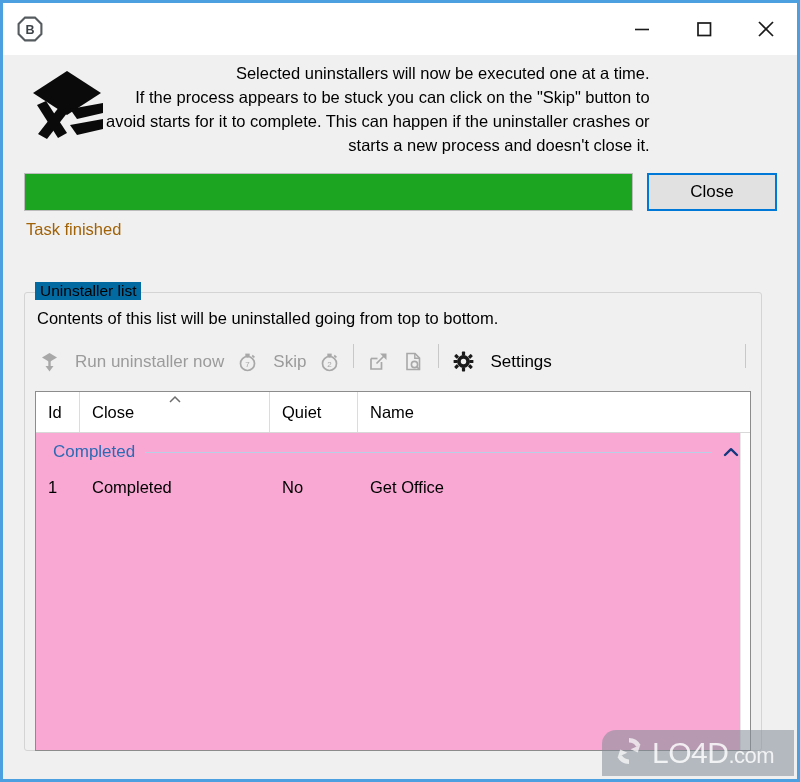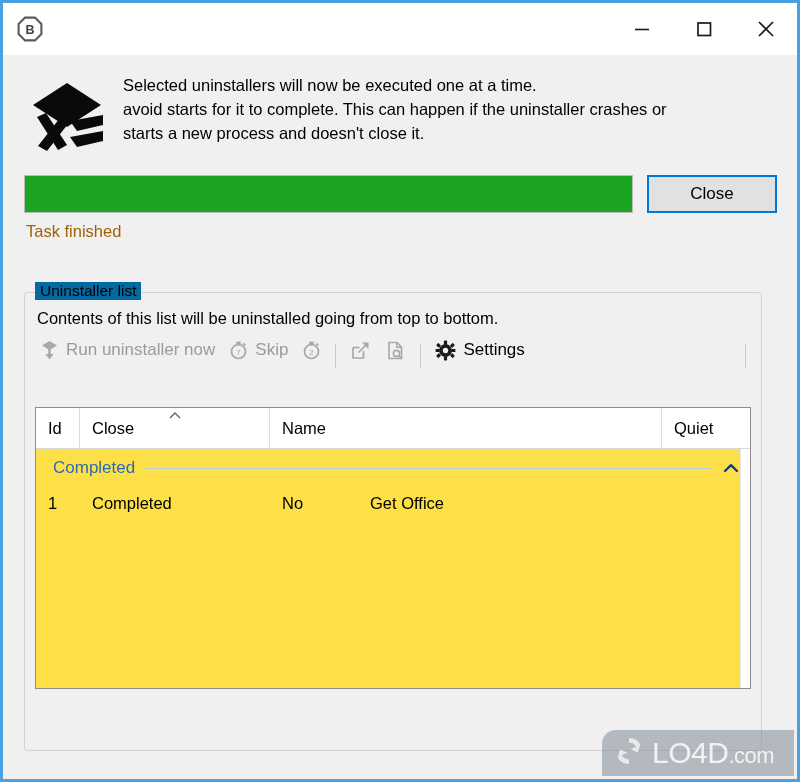--- a/index.html
+++ b/index.html
@@ -78,22 +78,23 @@
   
   .content {
     flex: 1 1 auto;
     background: #f0f0f0;
     position: relative;
   }
 
   
   .inforow {
     display: flex;
-    padding: 14px 20px 0 26px;
-    gap: 18px;
+    padding: 2px 20px 0 26px;
+    gap: 1px;
+    text-align: right;
   }
   .info-icon {
     width: 76px;
     height: 86px;
     flex: 0 0 auto;
     padding-top: 4px;
   }
   .info-icon svg { display: block; }
   .info-text {
     font-size: 16.5px;
@@ -176,22 +177,22 @@
   .toolbar {
     display: flex;
     align-items: center;
     height: 34px;
     margin: 11px 0 0 8px;
     padding-right: 8px;
     gap: 0;
   }
   .tb-item {
     display: flex;
-    align-items: flex-start;
-    gap: 7px;
+    align-items: flex-end;
+    gap: 16px;
     height: 32px;
     padding: 0 7px;
     font-size: 17px;
     color: #000000;
     white-space: nowrap;
   }
   .tb-item.disabled { color: #9b9b9b; }
   .tb-item svg { display: block; flex: 0 0 auto; }
   .tb-sep {
     width: 1px;
@@ -201,26 +202,25 @@
     flex: 0 0 auto;
   }
   .tb-spacer { flex: 1 1 auto; }
 
   
   .listview {
     position: absolute;
     left: 10px;
     top: 98px;
     width: 716px;
-    height: 282px;
+    height: 360px;
     box-sizing: border-box;
     border: 1px solid #8c8c8c;
-    background: #fde047;
+    background: #f9a8d4;
     overflow: hidden;
-    margin-top: 16px;
   }
   .lv-header {
     display: flex;
     height: 40px;
     border-bottom: 1px solid #d8d8d8;
     background: #ffffff;
   }
   .lv-th {
     display: flex;
     align-items: center;
@@ -345,20 +345,21 @@
         <svg width="76" height="86" viewBox="0 0 76 86">
           <polygon points="38,10 72,32 38,54 4,32" fill="#0a0a0a"></polygon>
           <path d="M41 48 L74 42 L74 52 L48 58 Z" fill="#0a0a0a"></path>
           <path d="M41 64 L74 58 L74 68 L48 74 Z" fill="#0a0a0a"></path>
           <path d="M8 44 L17 40 L38 72 L29 77 Z" fill="#0a0a0a"></path>
           <path d="M34 41 L42 47 L18 78 L9 73 Z" fill="#0a0a0a"></path>
         </svg>
       </span>
       <div class="info-text">
         <div>Selected uninstallers will now be executed one at a time.</div>
+        <div>If the process appears to be stuck you can click on the "Skip" button to</div>
         <div>avoid starts for it to complete. This can happen if the uninstaller crashes or</div>
         <div>starts a new process and doesn't close it.</div>
       </div>
     </div>
 
     <div class="progressrow">
       <div class="progress-outer">
         <div class="progress-fill" id="progress-fill" style="width: 100%; background: rgb(28, 165, 33);"></div>
       </div>
       <button class="close-btn">Close</button>
@@ -454,25 +455,25 @@
             <span>Id</span>
           </div>
           <div class="lv-th" id="th-1" style="width: 190px; flex: 0 0 190px;">
             <span class="sort-caret">
               <svg width="16" height="10" viewBox="0 0 16 10">
                 <polyline points="3,7 8,2 13,7" fill="none" stroke="#6d6d6d" stroke-width="1.5"></polyline>
               </svg>
             </span>
             <span>Close</span>
           </div>
+          <div class="lv-th" id="th-2" style="width: 88px; flex: 0 0 88px;">
+            <span>Quiet</span>
+          </div>
           <div class="lv-th" id="th-3" style="width: 392px; flex: 0 0 392px;">
             <span>Name</span>
-          </div>
-          <div class="lv-th" id="th-2" style="width: 88px; flex: 0 0 88px;">
-            <span>Quiet</span>
           </div>
         </div>
 
         <div class="lv-group">
           <span class="lv-group-label">Completed</span>
           <span class="lv-group-line"></span>
           <span class="lv-group-chevron">
             <svg width="18" height="12" viewBox="0 0 18 12">
               <polyline points="3,9 9,3.2 15,9" fill="none" stroke="#14387f" stroke-width="2.4" stroke-linecap="round" stroke-linejoin="round"></polyline>
             </svg>

